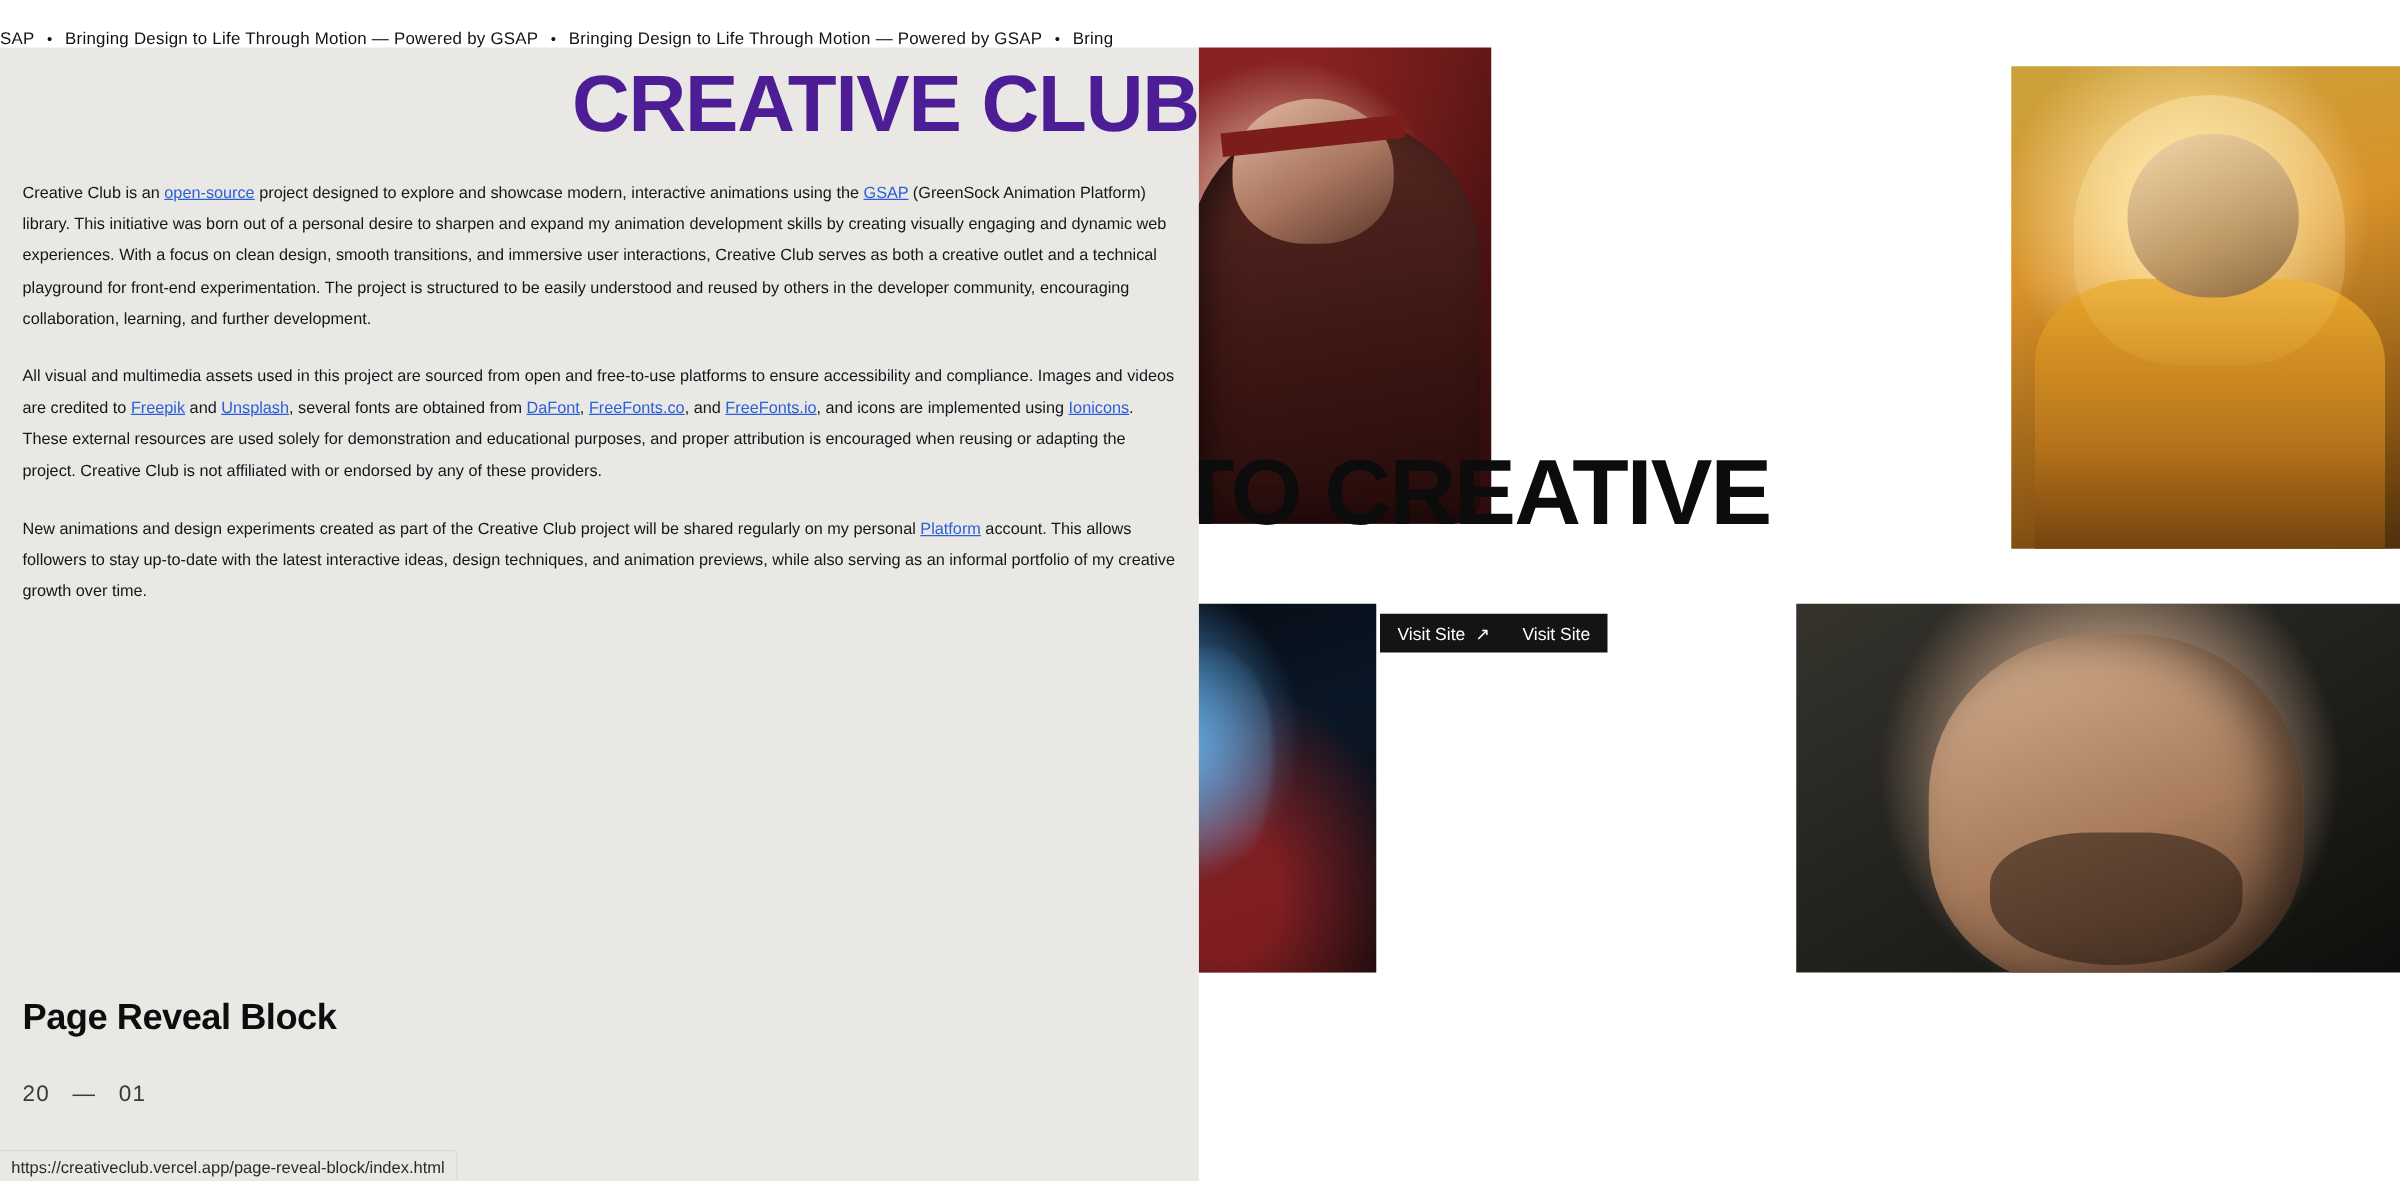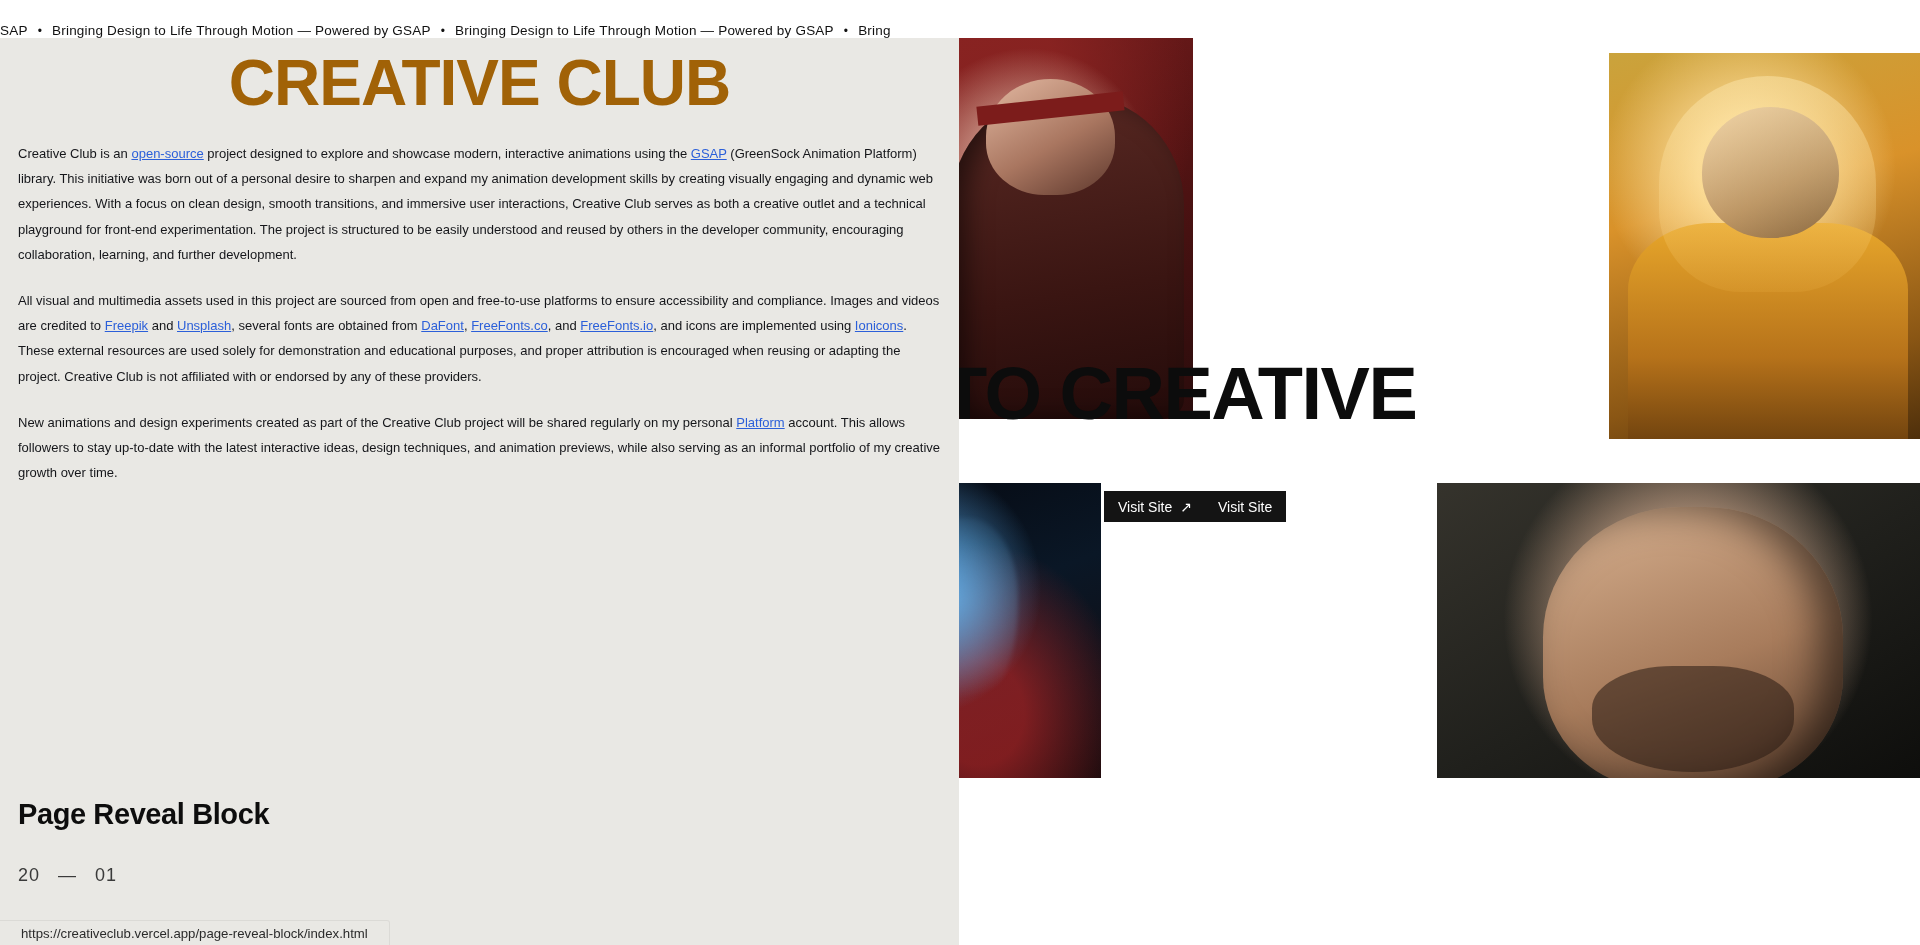--- a/index.html
+++ b/index.html
@@ -55,26 +55,26 @@
     height: 912px;
     background: #e9e8e4;
     z-index: 30;
     overflow: hidden;
   }
   .club-title {
     position: absolute;
     top: 18px;
     left: 0;
     width: 959px;
-    text-align: center;
+    text-align: right;
     font-size: 64px;
     line-height: 1;
     font-weight: 700;
     letter-spacing: -1px;
-    color: #a16207;
+    color: #4c1d95;
   }
   .article {
     position: absolute;
     top: 108px;
     left: 18px;
     width: 925px;
     color: #15161a;
     font-size: 13px;
     line-height: 25.2px;
   }
@@ -278,21 +278,21 @@
   .visit-pill .slot { display: flex; align-items: center; gap: 8px; }
   .visit-pill .slot + .slot { margin-left: 26px; }
   .arrow-icon { font-size: 14px; line-height: 1; }
 
   
   .status-bar {
     position: absolute;
     left: 0;
     bottom: 0;
     height: 24px;
-    padding: 0 21px;
+    padding: 0 9px;
     background: #e9e8e4;
     border-top-right-radius: 2px;
     display: flex;
     align-items: center;
     font-size: 13.2px;
     color: #2b2b2b;
     z-index: 60;
     box-shadow: 0 0 0 1px rgba(0,0,0,0.06);
   }
 </style>

